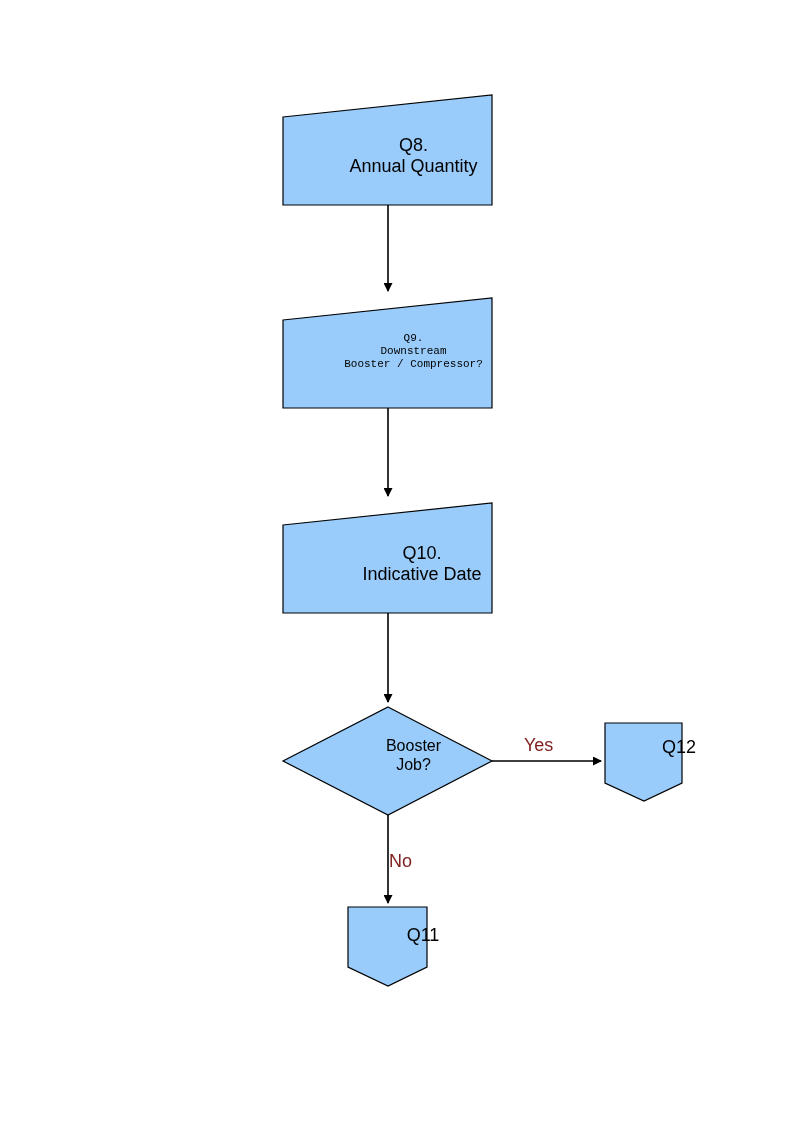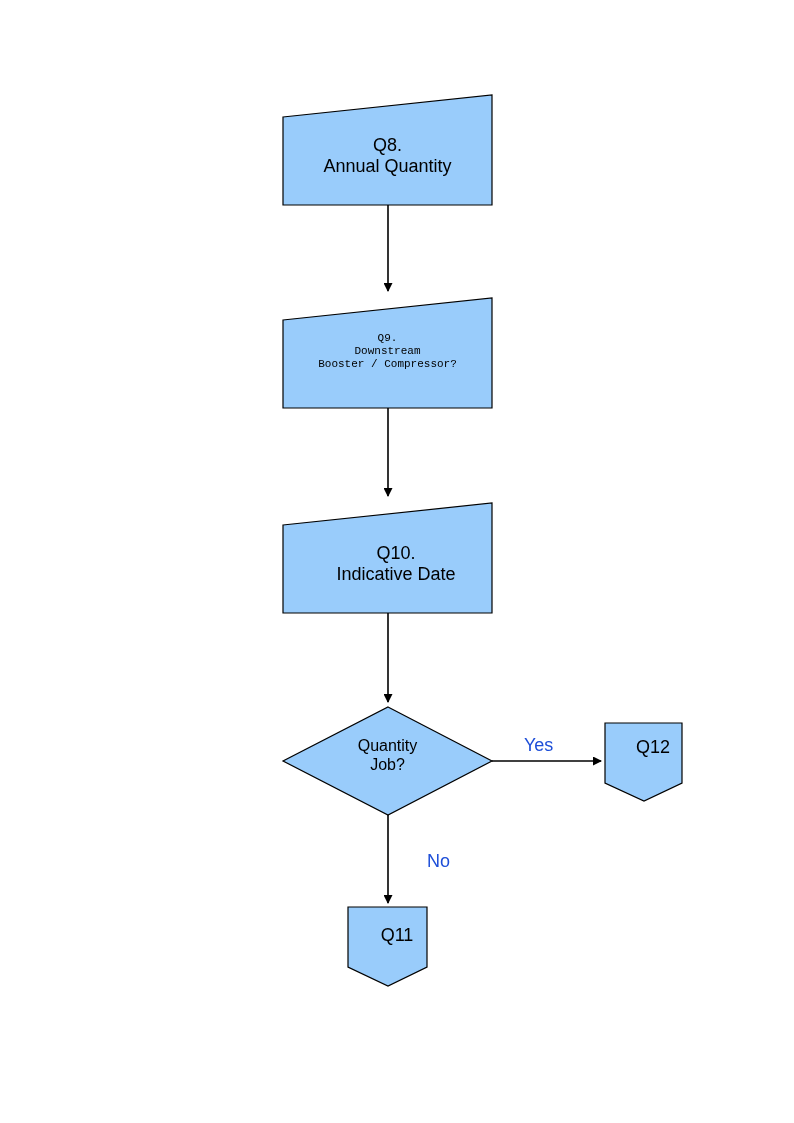--- a/index.html
+++ b/index.html
@@ -24,24 +24,25 @@
     height: 1123px;
   }
   .node-label {
     position: absolute;
     text-align: center;
     color: #000000;
     line-height: 1.18;
     white-space: pre;
     pointer-events: none;
     font-family: "Liberation Sans", sans-serif;
+    margin-left: 26px;
   }
   .edge-label {
     position: absolute;
-    color: #1d4ed8;
+    color: #7f1d1d;
     font-family: "Liberation Sans", sans-serif;
     font-size: 18px;
     white-space: pre;
   }
 
   
   #label-q8 {
     left: 283px; top: 135px; width: 209px;
     font-size: 18px;
   }
@@ -62,21 +63,21 @@
     left: 605px; top: 737px; width: 96px;
     font-size: 18px;
   }
   #label-q11 {
     left: 348px; top: 925px; width: 98px;
     font-size: 18px;
   }
 
   
   #label-yes { left: 524px; top: 735px; }
-  #label-no  { left: 389px; top: 851px; padding-left: 38px; }
+  #label-no  { left: 389px; top: 851px; }
 </style>
 </head>
 <body>
 
 <svg id="flow-canvas" viewBox="0 0 794 1123" xmlns="http://www.w3.org/2000/svg">
   <defs>
     <marker id="arrowhead" markerWidth="9" markerHeight="9" refX="8" refY="4.5" orient="auto" markerUnits="userSpaceOnUse">
       <path d="M 0 0 L 9 4.5 L 0 9 z" fill="#000000"></path>
     </marker>
   </defs>
@@ -107,21 +108,21 @@
 <div class="node-label" id="label-q8">Q8.
 Annual Quantity</div>
 
 <div class="node-label" id="label-q9">Q9.
 Downstream
 Booster / Compressor?</div>
 
 <div class="node-label" id="label-q10">Q10.
 Indicative Date</div>
 
-<div class="node-label" id="label-decision">Quantity
+<div class="node-label" id="label-decision">Booster
 Job?</div>
 
 <div class="node-label" id="label-q12">Q12</div>
 
 <div class="node-label" id="label-q11">Q11</div>
 
 <div class="edge-label" id="label-yes">Yes</div>
 
 <div class="edge-label" id="label-no">No</div>
 

